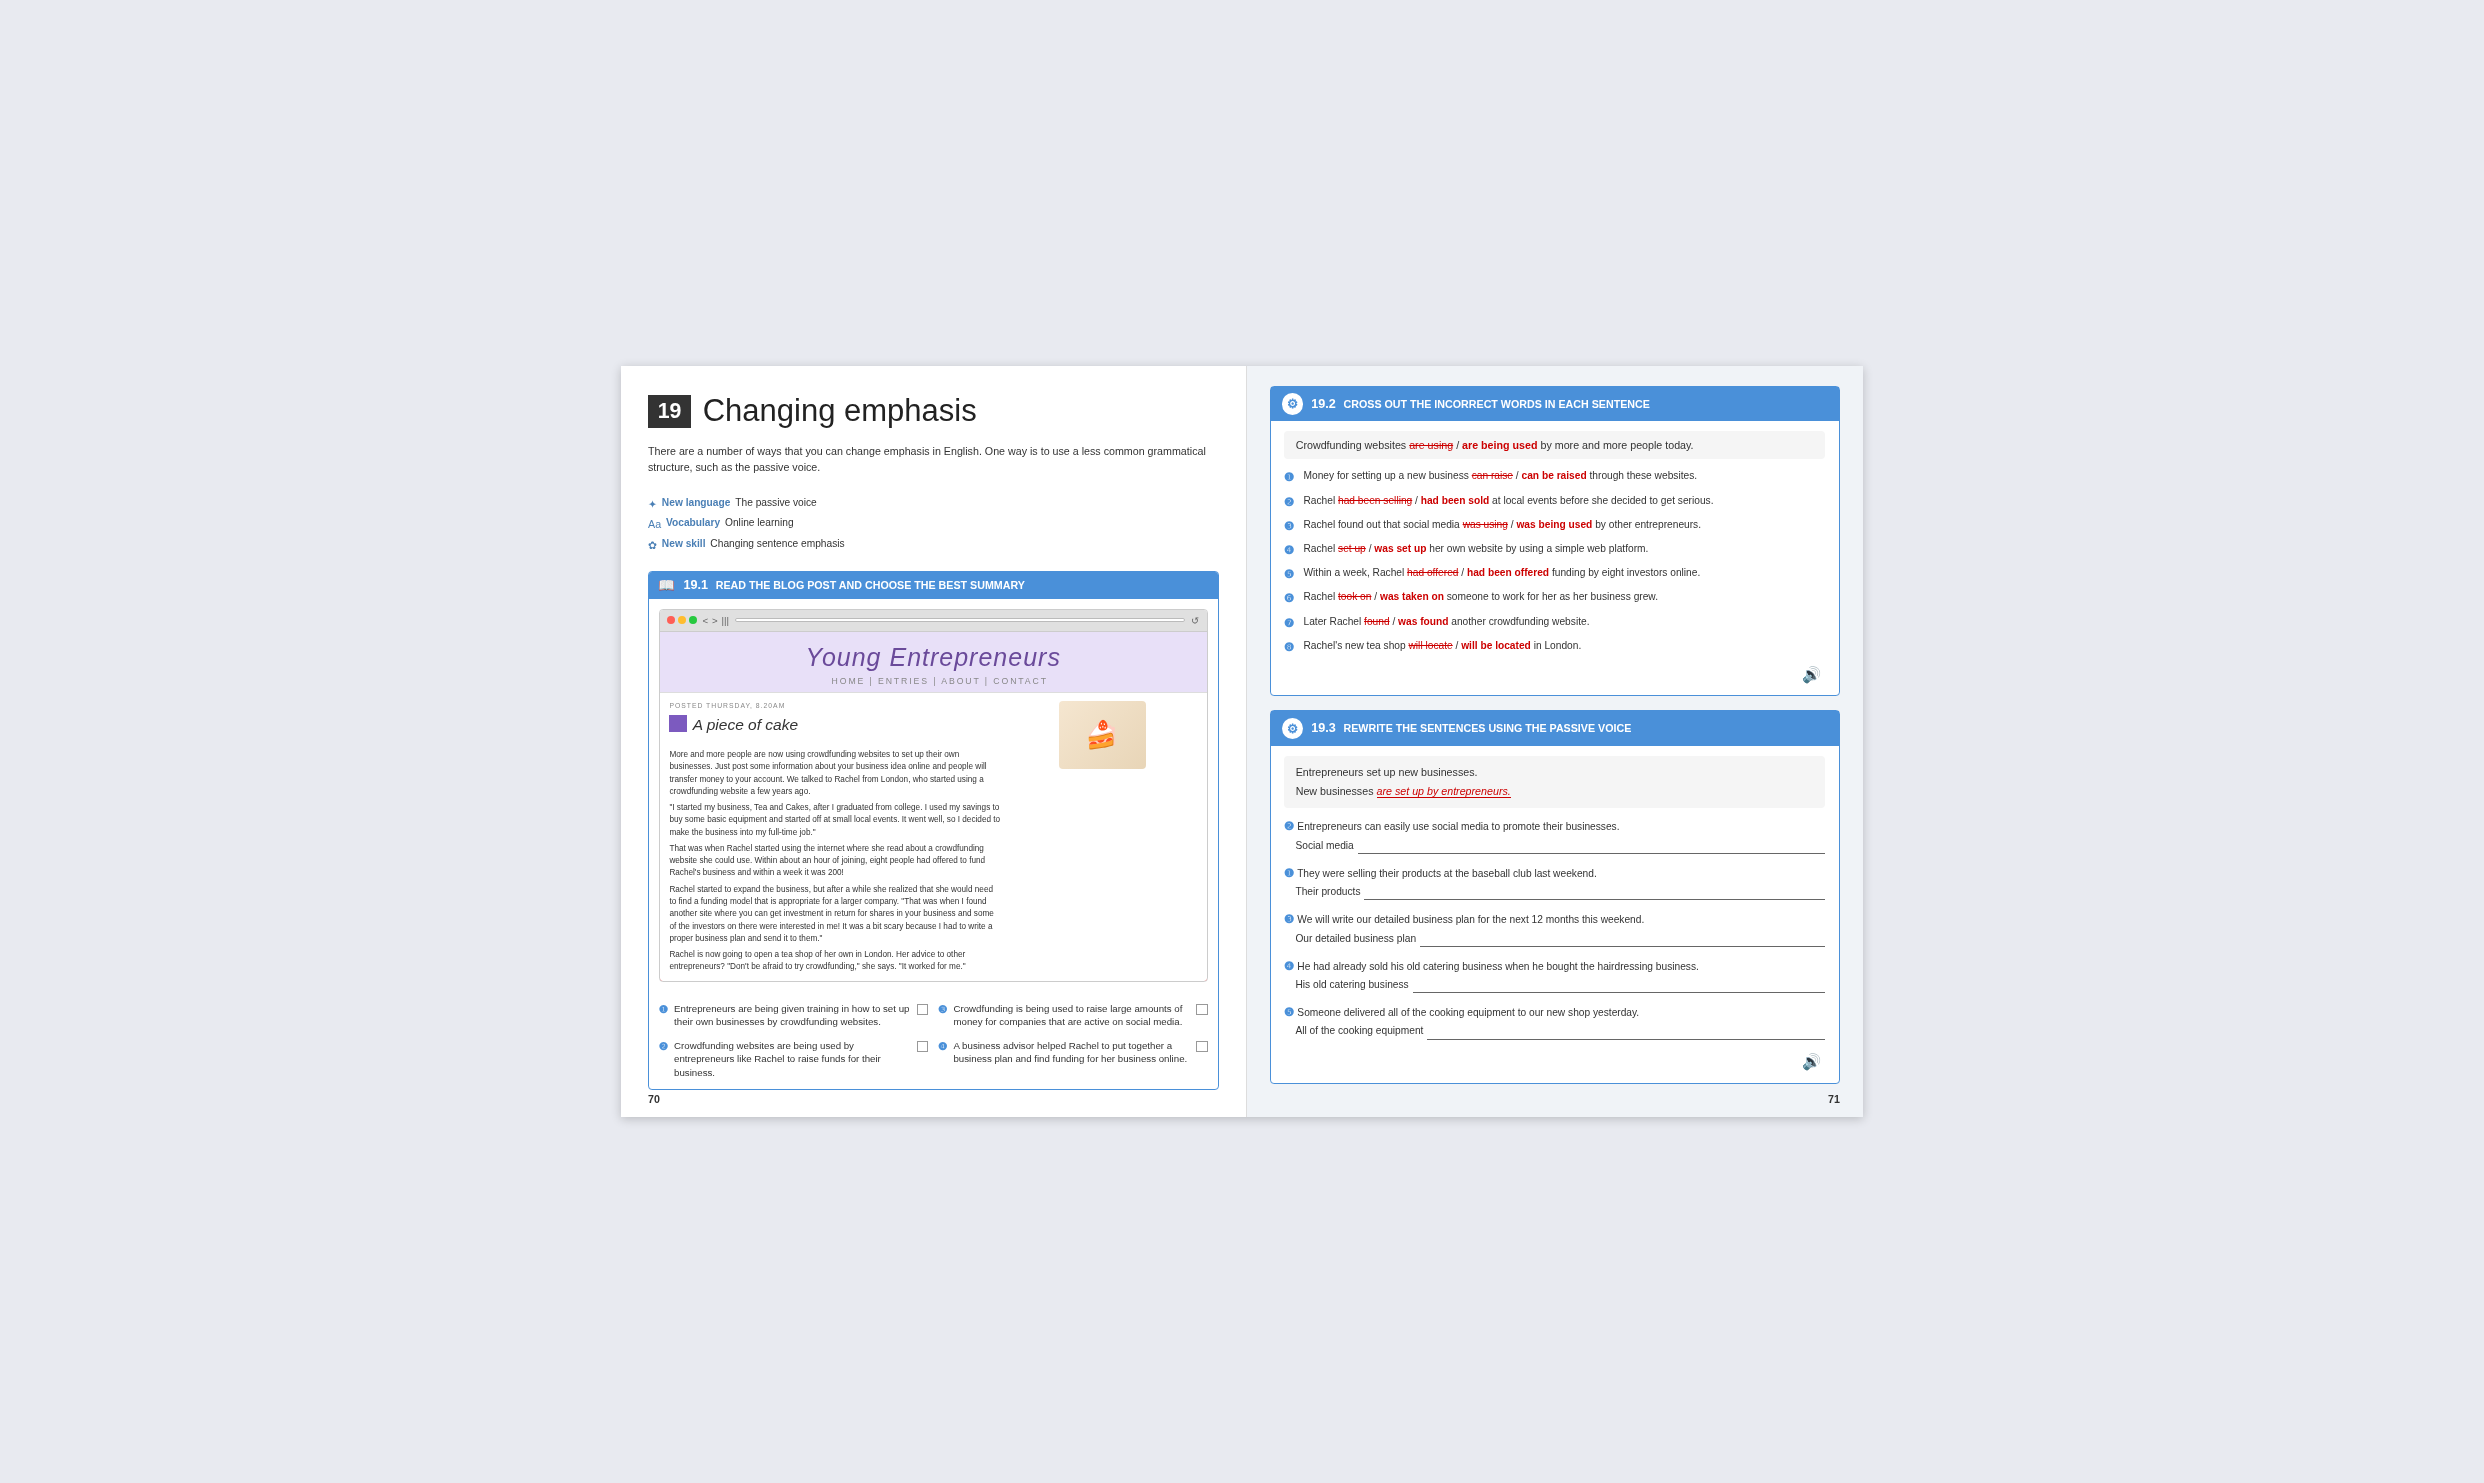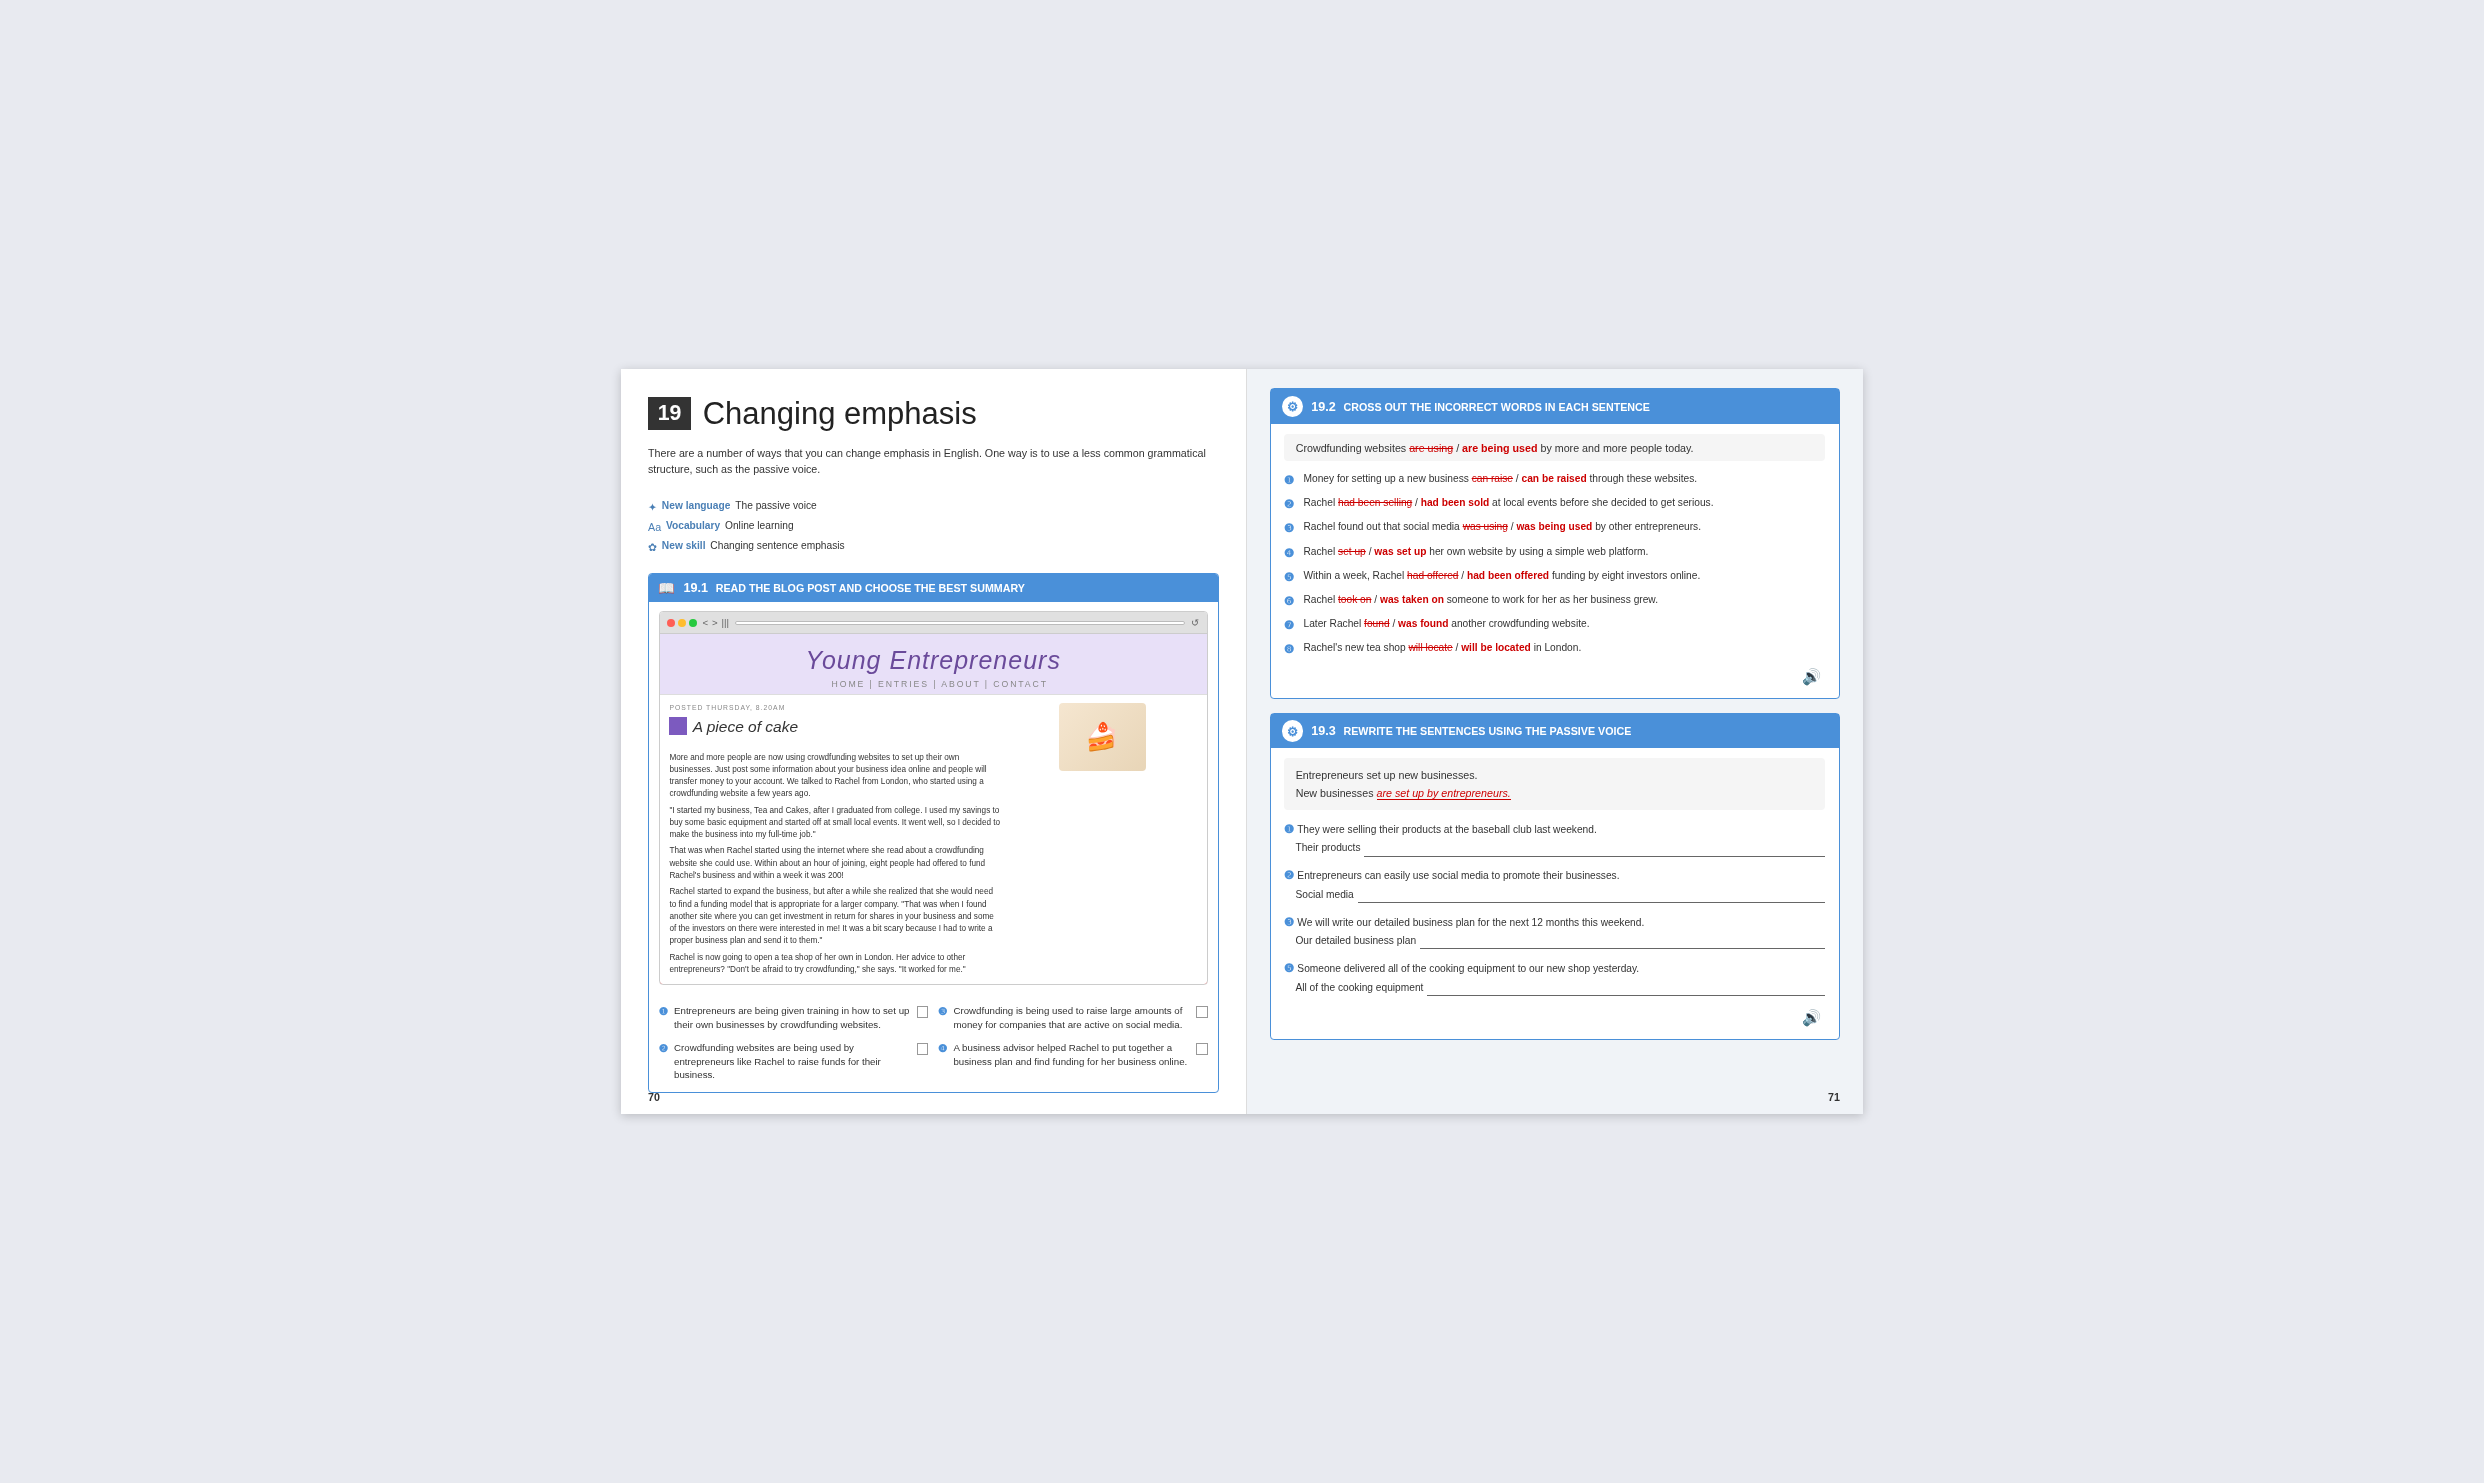--- a/index.html
+++ b/index.html
@@ -551,50 +551,60 @@
           <div>Entrepreneurs set up new businesses.</div>
           <div>
             <span>New businesses</span>
             <span class="filled-line">are set up by entrepreneurs.</span>
           </div>
         </div>
 
         <div id="items-193">
             <div class="rewrite-item">
       <div class="rewrite-sentence">
+        <span class="ex-num" style="color:#4a90d9;font-weight:bold;">❷</span>
+        Entrepreneurs can easily use social media to promote their businesses.
+      </div>
+      <div class="rewrite-blank">
+        <span style="font-size:10.2px;">&nbsp;&nbsp;&nbsp;&nbsp;Social media</span>
+        <div class="blank-line"></div>
+      </div>
+    </div>
+            <div class="rewrite-item">
+      <div class="rewrite-sentence">
         <span class="ex-num" style="color:#4a90d9;font-weight:bold;">❶</span>
         They were selling their products at the baseball club last weekend.
       </div>
       <div class="rewrite-blank">
         <span style="font-size:10.2px;">&nbsp;&nbsp;&nbsp;&nbsp;Their products</span>
-        <div class="blank-line"></div>
-      </div>
-    </div>
-            <div class="rewrite-item">
-      <div class="rewrite-sentence">
-        <span class="ex-num" style="color:#4a90d9;font-weight:bold;">❷</span>
-        Entrepreneurs can easily use social media to promote their businesses.
-      </div>
-      <div class="rewrite-blank">
-        <span style="font-size:10.2px;">&nbsp;&nbsp;&nbsp;&nbsp;Social media</span>
         <div class="blank-line"></div>
       </div>
     </div>
             <div class="rewrite-item">
       <div class="rewrite-sentence">
         <span class="ex-num" style="color:#4a90d9;font-weight:bold;">❸</span>
         We will write our detailed business plan for the next 12 months this weekend.
       </div>
       <div class="rewrite-blank">
         <span style="font-size:10.2px;">&nbsp;&nbsp;&nbsp;&nbsp;Our detailed business plan</span>
         <div class="blank-line"></div>
       </div>
     </div>
             <div class="rewrite-item">
       <div class="rewrite-sentence">
+        <span class="ex-num" style="color:#4a90d9;font-weight:bold;">❹</span>
+        He had already sold his old catering business when he bought the hairdressing business.
+      </div>
+      <div class="rewrite-blank">
+        <span style="font-size:10.2px;">&nbsp;&nbsp;&nbsp;&nbsp;His old catering business</span>
+        <div class="blank-line"></div>
+      </div>
+    </div>
+            <div class="rewrite-item">
+      <div class="rewrite-sentence">
         <span class="ex-num" style="color:#4a90d9;font-weight:bold;">❺</span>
         Someone delivered all of the cooking equipment to our new shop yesterday.
       </div>
       <div class="rewrite-blank">
         <span style="font-size:10.2px;">&nbsp;&nbsp;&nbsp;&nbsp;All of the cooking equipment</span>
         <div class="blank-line"></div>
       </div>
     </div>
           </div>
 

